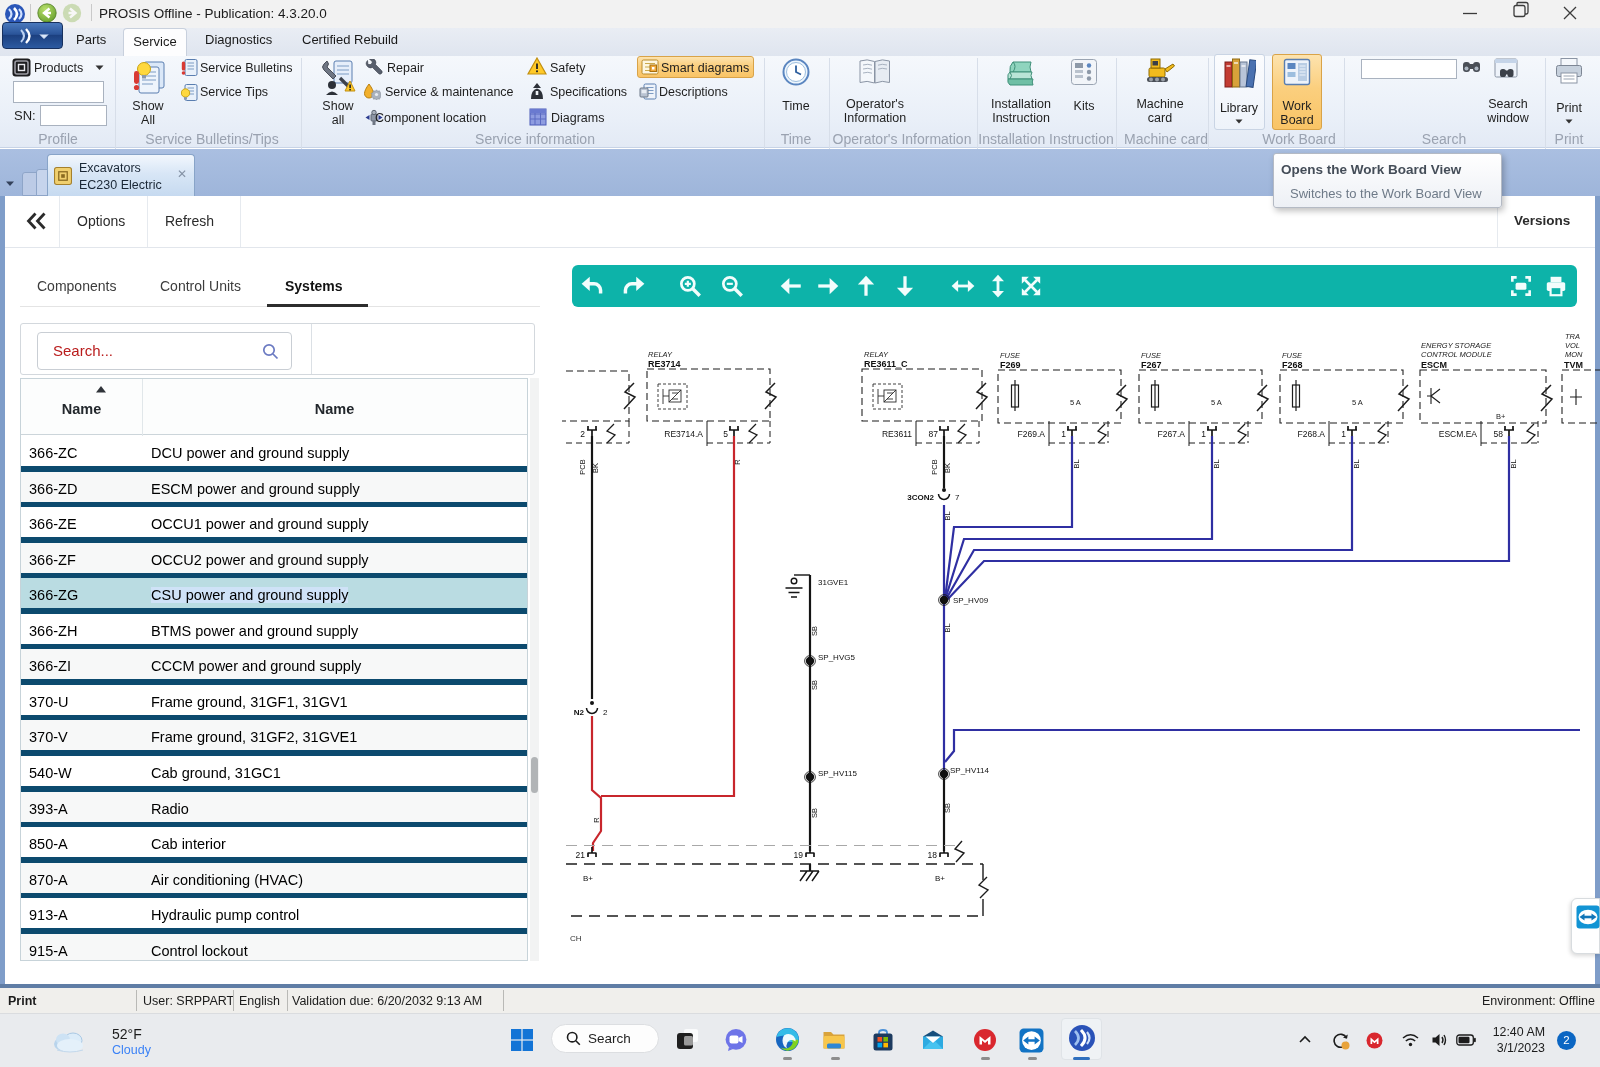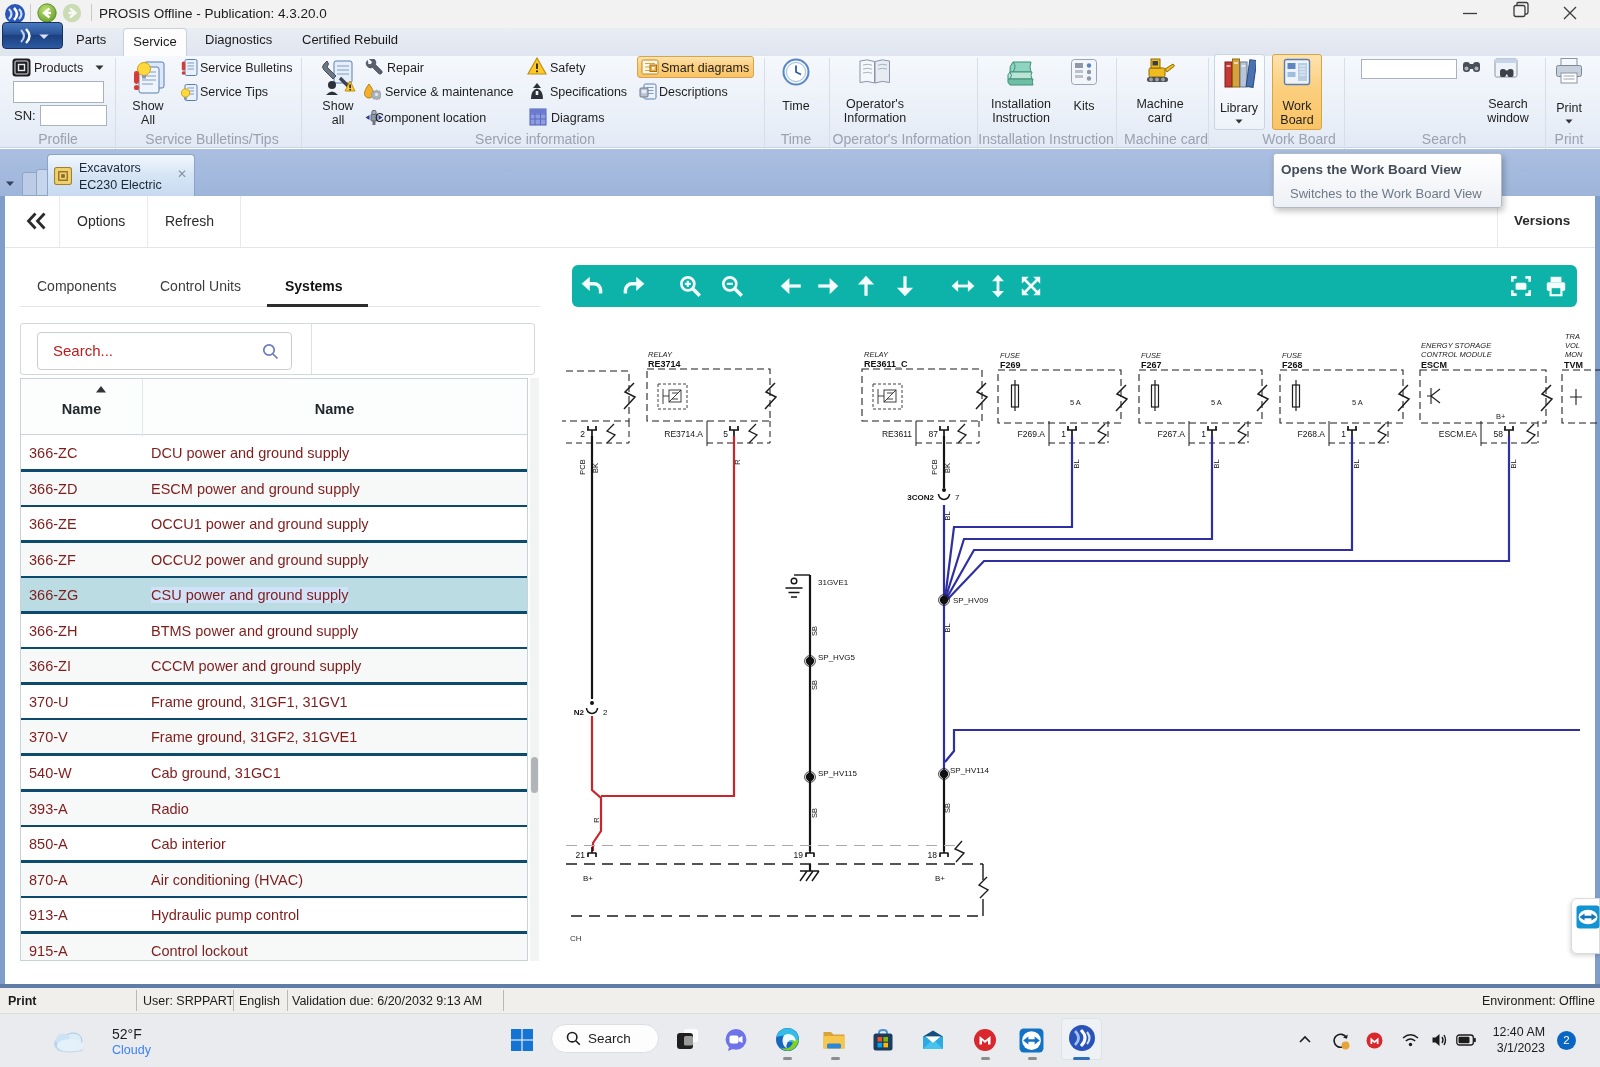--- a/index.html
+++ b/index.html
@@ -32,21 +32,21 @@
 .tsep { position:absolute; top:196px; width:1px; height:51px; background:#e6eaef; }
 .tbtn { position:absolute; top:213px; font-size:14px; color:#2b2b2b; }
 
 #content { left:0; top:248px; width:1600px; height:736px; background:#fff; }
 .sideborder { position:absolute; width:5px; background:#7f9dc9; }
 
 .ltab { position:absolute; top:278px; font-size:14px; color:#3c3c3c; }
 #searchbox { position:absolute; left:20px; top:323px; width:515px; height:52px; border:1px solid #d3d8dd; border-radius:3px; }
 #searchinput { position:absolute; left:37px; top:332px; width:255px; height:38px; border:1px solid #c9ced4; border-radius:4px; }
 #table { position:absolute; left:20px; top:378px; width:508px; height:583px; border:1px solid #c7d3d9; overflow:hidden; }
-.row { position:absolute; left:0; width:506px; height:36px; font-size:14.5px; color:#7f1d1d; border-bottom:3px solid #0c4a6e; }
+.row { position:absolute; left:0; width:506px; height:36px; font-size:14.5px; color:#000000; border-bottom:6px solid #0c4a6e; }
 .code { position:absolute; left:8px; top:9px; }
 .nm { position:absolute; left:130px; top:9px; }
 
 #winbottom { left:0; top:984px; width:1600px; height:4px; background:#5f7da5; }
 #statusbar { left:0; top:988px; width:1600px; height:25px; background:#f0efec; font-size:12.5px; color:#1c1c1c; }
 .ssep { position:absolute; top:990px; width:1px; height:21px; background:#b9b9b6; }
 #taskbar { left:0; top:1013px; width:1600px; height:54px; background:#e9ebee; border-top:1px solid #dadcdf; }
 .tray { position:absolute; font-size:12.4px; color:#1c1c1c; }
 svg { display:block; }
 .icon { position:absolute; }

